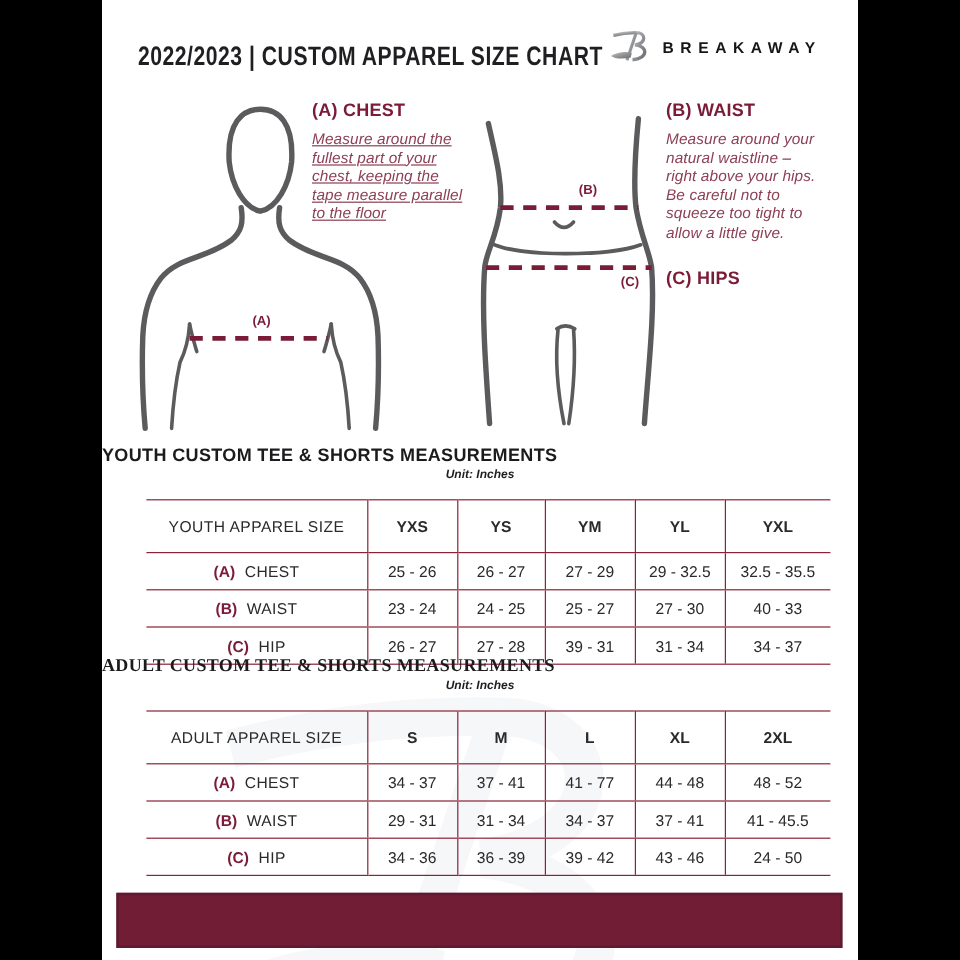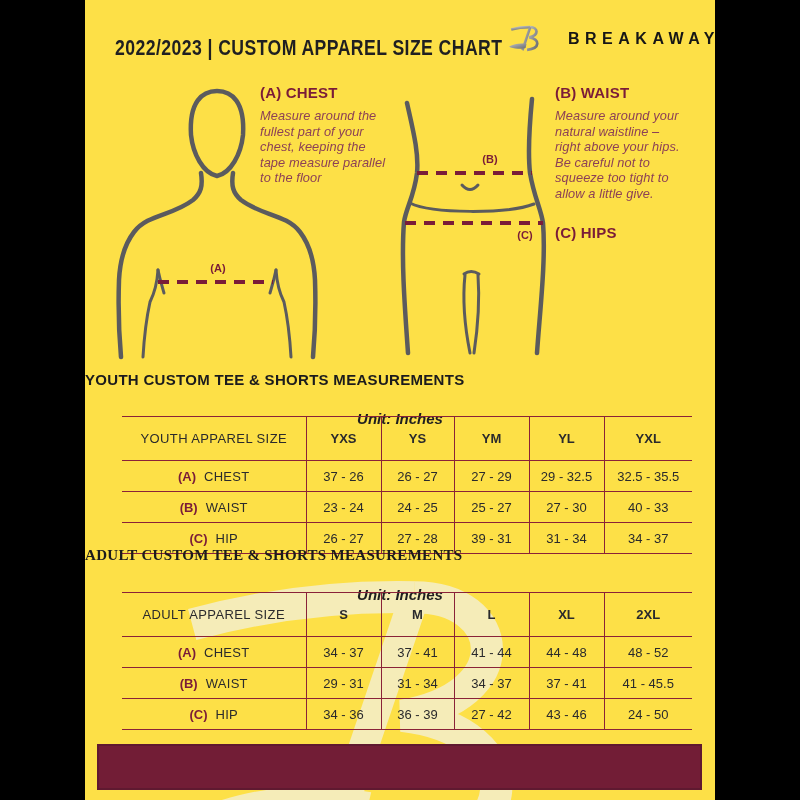--- a/index.html
+++ b/index.html
@@ -1,40 +1,40 @@
 <!DOCTYPE html>
 <html><head>
 <meta charset="utf-8">
 <style>
   html,body{margin:0;padding:0;background:#000;}
   body{width:800px;height:800px;position:relative;overflow:hidden;
        font-family:"Liberation Sans",sans-serif;}
   .page{position:absolute;left:85px;top:0;width:630px;height:800px;
-        background:#fde047;overflow:hidden;}
+        background:#ffffff;overflow:hidden;}
   .abs{position:absolute;}
 
   
   .hdr-title{left:30px;top:35px;font-size:21px;font-weight:700;color:#1f1f21;
              letter-spacing:.5px;transform:scale(.84,1.06);transform-origin:left top;
              white-space:nowrap;}
   .brand-wrap{left:423px;top:22px;display:flex;align-items:center;}
-  .brand-text{margin-left:24px;font-size:16px;font-weight:700;color:#161616;
+  .brand-text{margin-left:8px;font-size:13px;font-weight:700;color:#161616;
               letter-spacing:5.5px;}
 
   
   .sec-heading{font-size:15px;font-weight:700;color:#7a1c38;letter-spacing:.2px;}
   .sec-body{font-size:12.8px;font-style:italic;color:#8c4056;line-height:15.6px;
             white-space:pre-line;letter-spacing:.1px;}
   .diagram-label{font-size:11px;font-weight:700;color:#7a1c38;transform:translateX(-50%);}
 
   
   .tbl-title{left:0;width:714px;text-align:left;font-size:15px;font-weight:700;
              color:#1b1b1d;letter-spacing:.3px;}
-  .tbl-unit{left:0;width:630px;text-align:center;font-size:15px;font-style:italic;
-            font-weight:600;color:#1e1e20;margin-top:20px;}
+  .tbl-unit{left:0;width:630px;text-align:center;font-size:10px;font-style:italic;
+            font-weight:600;color:#1e1e20;}
   table.size{border-collapse:collapse;table-layout:fixed;width:570px;
              border-top:1.5px solid #8a2238;background:transparent;}
   table.size td,table.size th{border-bottom:1.5px solid #8a2238;padding:0;
              font-size:13px;color:#2a2a2c;text-align:center;vertical-align:middle;}
   table.size td+td,table.size th+th{border-left:1.5px solid #8a2238;margin-left:42px;}
   table.size tr.head{height:44px;}
   table.size tr.data{height:31px;}
   th.size-label{text-align:left;padding-left:14px;font-weight:400;color:#3b3b3d;
                 letter-spacing:.4px;}
   th.col-head{font-weight:700;color:#1e1e20;}
@@ -104,21 +104,21 @@
     <path class="outline thin" d="M84 199 Q91 194 99 199"></path>
     <path class="outline thin" d="M85 200 C82 228 86 258 90 278"></path>
     <path class="outline thin" d="M98 200 C100 228 97 258 94 278"></path>
     <path class="dash" d="M37 98 H152"></path>
     <path class="dash" d="M25 148 H163"></path>
   </svg>
   <div class="abs diagram-label layer" style="left:405px;top:153px;">(B)</div>
   <div class="abs diagram-label layer" style="left:440px;top:229px;">(C)</div>
 
   <div class="abs sec-heading layer" style="left:175px;top:84px;">(A) CHEST</div>
-  <div class="abs sec-body layer" style="left:175px;top:108px;width:160px;">Measure around the
+  <div class="abs sec-body layer" style="left:175px;top:108px;width:160px;text-decoration:underline;">Measure around the
 fullest part of your
 chest, keeping the
 tape measure parallel
 to the floor</div>
 
   <div class="abs sec-heading layer" style="left:470px;top:84px;">(B) WAIST</div>
   <div class="abs sec-body layer" style="left:470px;top:108px;width:150px;">Measure around your
 natural waistline –
 right above your hips.
 Be careful not to
@@ -142,21 +142,21 @@
         <tr class="head">
       <th class="size-label">YOUTH APPAREL SIZE</th>
       <th class="col-head">YXS</th>
       <th class="col-head">YS</th>
       <th class="col-head">YM</th>
       <th class="col-head">YL</th>
       <th class="col-head">YXL</th>
     </tr>
     <tr class="data">
       <td class="row-label"><span class="pfx">(A)</span><span class="row-name">CHEST</span></td>
-      <td>37 - 26</td>
+      <td>25 - 26</td>
       <td>26 - 27</td>
       <td>27 - 29</td>
       <td>29 - 32.5</td>
       <td>32.5 - 35.5</td>
     </tr>
     <tr class="data">
       <td class="row-label"><span class="pfx">(B)</span><span class="row-name">WAIST</span></td>
       <td>23 - 24</td>
       <td>24 - 25</td>
       <td>25 - 27</td>
@@ -191,37 +191,37 @@
       <th class="col-head">S</th>
       <th class="col-head">M</th>
       <th class="col-head">L</th>
       <th class="col-head">XL</th>
       <th class="col-head">2XL</th>
     </tr>
     <tr class="data">
       <td class="row-label"><span class="pfx">(A)</span><span class="row-name">CHEST</span></td>
       <td>34 - 37</td>
       <td>37 - 41</td>
-      <td>41 - 44</td>
+      <td>41 - 77</td>
       <td>44 - 48</td>
       <td>48 - 52</td>
     </tr>
     <tr class="data">
       <td class="row-label"><span class="pfx">(B)</span><span class="row-name">WAIST</span></td>
       <td>29 - 31</td>
       <td>31 - 34</td>
       <td>34 - 37</td>
       <td>37 - 41</td>
       <td>41 - 45.5</td>
     </tr>
     <tr class="data">
       <td class="row-label"><span class="pfx">(C)</span><span class="row-name">HIP</span></td>
       <td>34 - 36</td>
       <td>36 - 39</td>
-      <td>27 - 42</td>
+      <td>39 - 42</td>
       <td>43 - 46</td>
       <td>24 - 50</td>
     </tr>
   </tbody>
     </table>
 
   <div class="abs footer-bar"></div>
 </div>
 
 </body></html>

